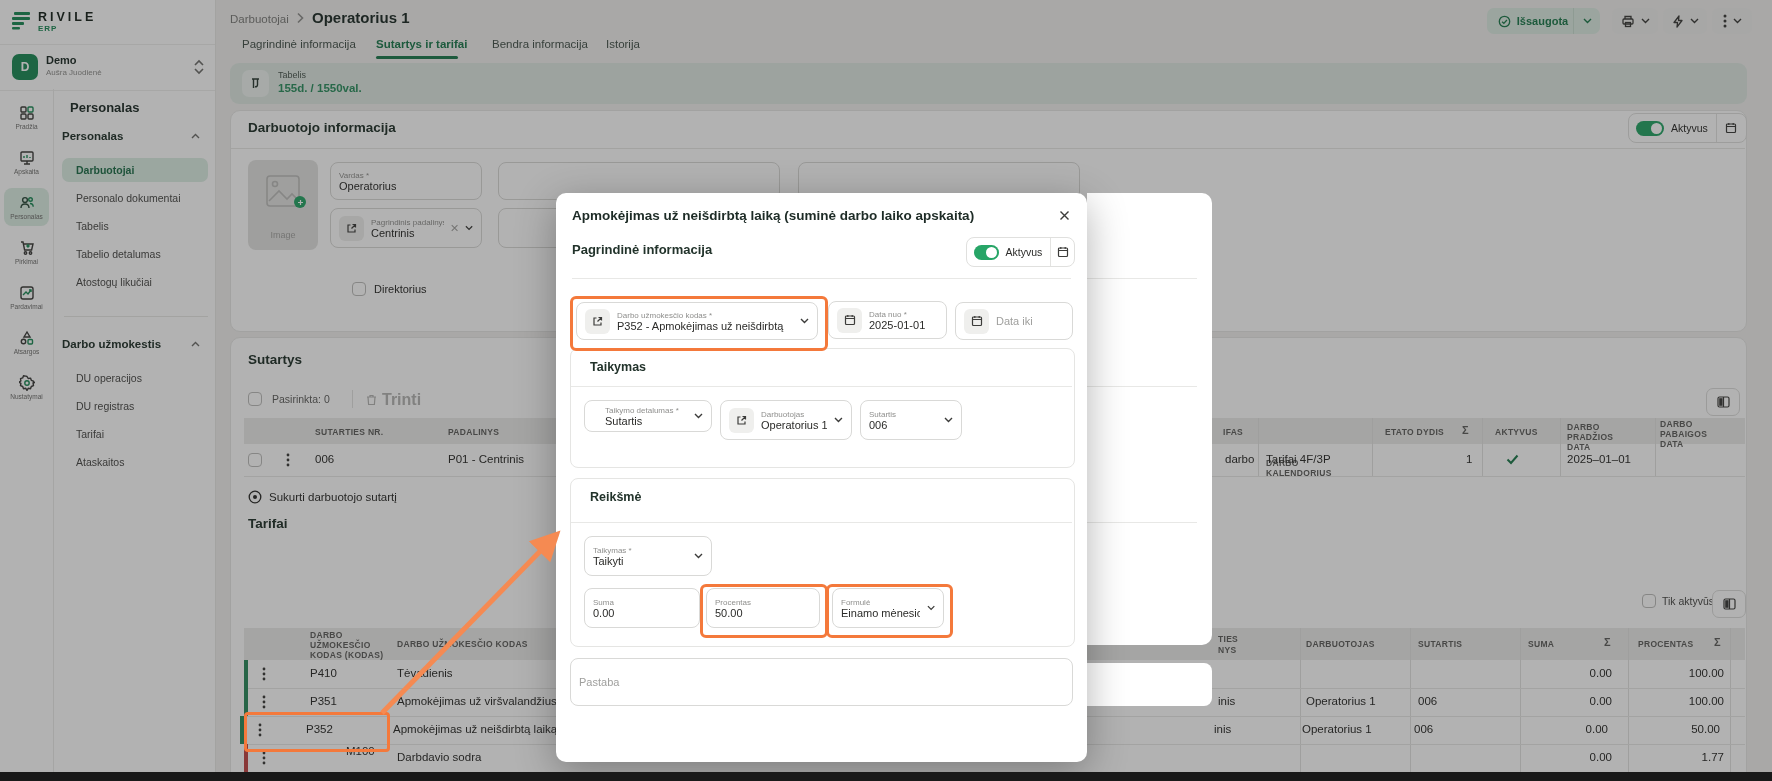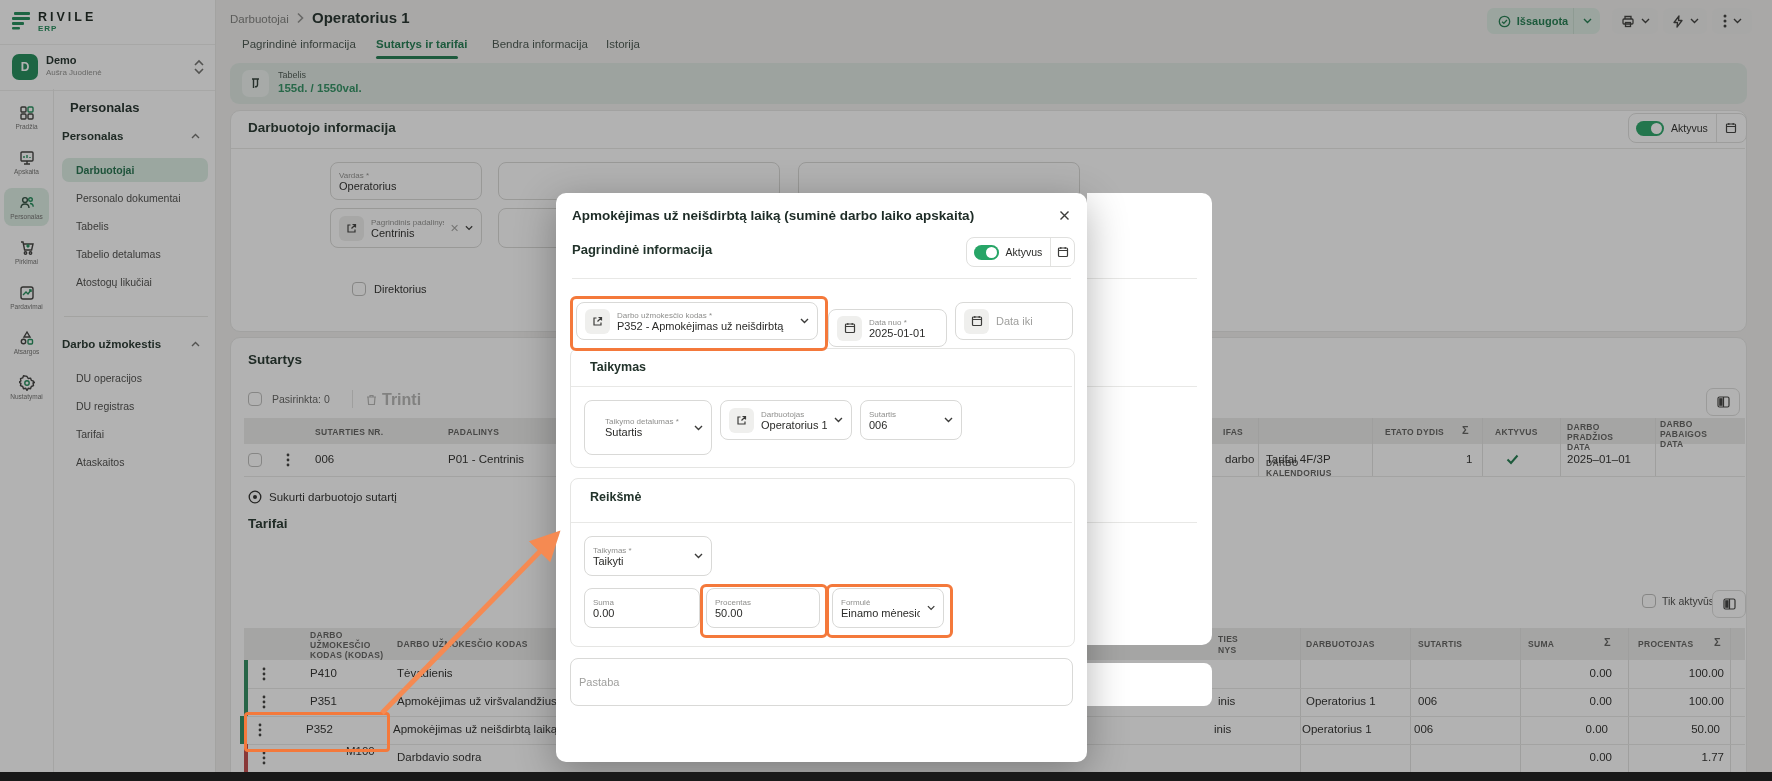--- a/index.html
+++ b/index.html
@@ -300,20 +300,35 @@
       <svg width="12" height="12" viewBox="0 0 12 12">
           <g fill="none" stroke="#3c3c3a" stroke-width="1.2">
             <rect x="1.5" y="2" width="9" height="8.5" rx="1"></rect>
             <path d="M1.5 4.5 h9 M3.8 1 v2 M8.2 1 v2"></path>
           </g>
         </svg>
     </span>
   </div>
   <div class="divider" style="left:231px;top:148px;width:1514px;"></div>
 
+  <div class="abs" style="left:248px;top:160px;width:70px;height:90px;background:#e3e3e1;border-radius:8px;">
+    <svg class="abs" style="left:17px;top:14px;" width="36" height="34" viewBox="0 0 36 34">
+        <g fill="none" stroke="#bdbdbb" stroke-width="1.6">
+          <rect x="2" y="2" width="32" height="30" rx="3"></rect>
+          <circle cx="10" cy="10" r="2.5"></circle>
+          <path d="M4 27 L14 17 L22 25 L27 20 L33 26"></path>
+        </g>
+      </svg>
+    <div class="abs" style="left:46px;top:36px;width:12px;height:12px;background:#27a567;border-radius:50%;display:flex;align-items:center;justify-content:center;">
+      <svg width="7" height="7" viewBox="0 0 7 7">
+          <path d="M3.5 1 v5 M1 3.5 h5" stroke="#fff" stroke-width="1.2"></path>
+        </svg>
+    </div>
+    <div class="abs" style="left:0;top:70px;width:70px;text-align:center;font-size:9px;color:#a3a3a1;">Image</div>
+  </div>
 
   <div class="fld" style="left:330px;top:162px;width:152px;height:38px;">
     <div class="fcol">
         <span class="lbl">Vardas *</span>
         <span class="val">Operatorius</span>
       </div>
   </div>
   <div class="fld" style="left:498px;top:162px;width:282px;height:38px;"></div>
   <div class="fld" style="left:798px;top:162px;width:282px;height:38px;"></div>
 
@@ -562,21 +577,21 @@
           </svg>
       </span>
       <div class="fcol" style="width:168px;">
         <span class="lbl">Darbo užmokesčio kodas *</span>
         <span class="val" style="overflow:hidden;">P352 - Apmokėjimas už neišdirbtą laiką (suminė darb</span>
       </div>
       <svg class="chev" width="9" height="6" viewBox="0 0 9 6">
           <path d="M1 1 L4.5 4.5 L8 1" fill="none" stroke="#3c3c3a" stroke-width="1.4"></path>
         </svg>
     </div>
-    <div class="fld" style="left:272px;top:116px;width:119px;height:38px;">
+    <div class="fld" style="left:272px;top:108px;width:119px;height:38px;">
       <span class="tile">
         <svg width="12" height="12" viewBox="0 0 12 12">
             <g fill="none" stroke="#3c3c3a" stroke-width="1.2">
               <rect x="1.5" y="2" width="9" height="8.5" rx="1"></rect>
               <path d="M1.5 4.5 h9 M3.8 1 v2 M8.2 1 v2"></path>
             </g>
           </svg>
       </span>
       <div class="fcol">
           <span class="lbl">Data nuo *</span>
@@ -591,21 +606,21 @@
               <path d="M1.5 4.5 h9 M3.8 1 v2 M8.2 1 v2"></path>
             </g>
           </svg>
       </span>
       <span class="ph">Data iki</span>
     </div>
 
     <div class="msection" style="left:14px;top:155px;width:503px;height:118px;"></div>
     <div class="msec-title" style="left:34px;top:167px;">Taikymas</div>
     <div class="divider" style="left:15px;top:193px;width:501px;"></div>
-    <div class="fld" style="left:28px;top:207px;width:128px;height:55px;padding-left:20px;">
+    <div class="fld" style="left:28px;top:207px;width:128px;height:32px;padding-left:20px;">
       <div class="fcol">
           <span class="lbl">Taikymo detalumas *</span>
           <span class="val">Sutartis</span>
         </div>
       <svg class="chev" width="9" height="6" viewBox="0 0 9 6">
           <path d="M1 1 L4.5 4.5 L8 1" fill="none" stroke="#3c3c3a" stroke-width="1.4"></path>
         </svg>
     </div>
     <div class="fld" style="left:164px;top:207px;width:132px;height:40px;">
       <span class="tile">

